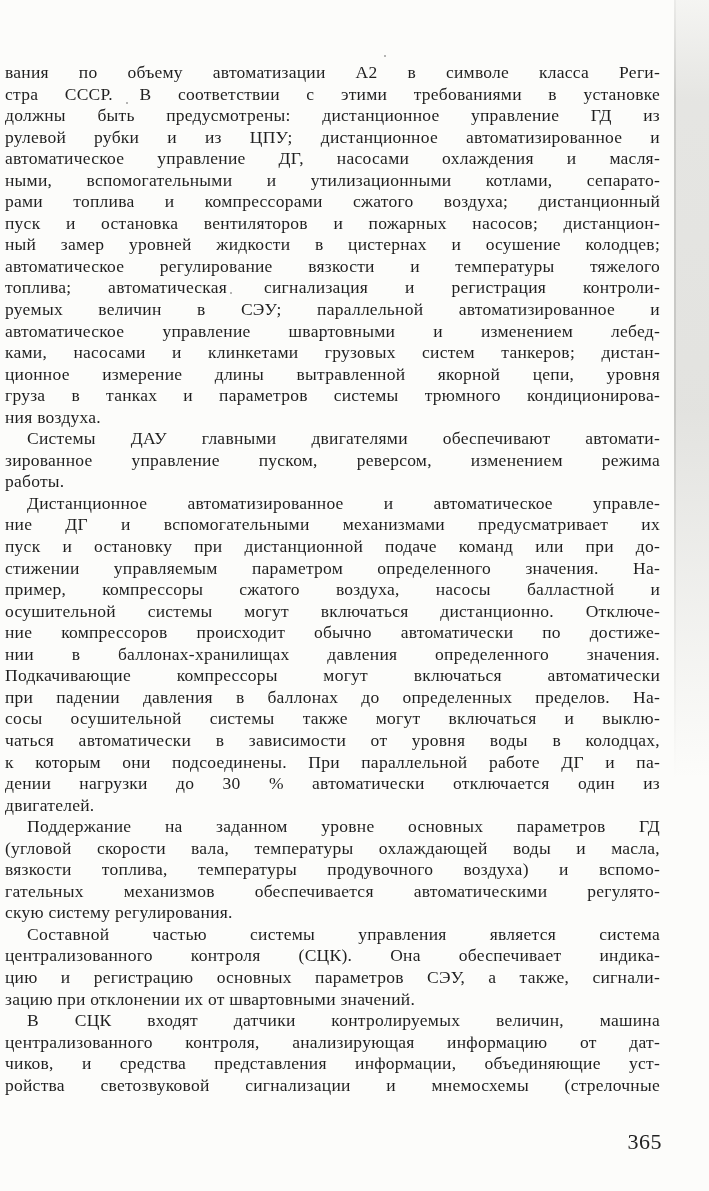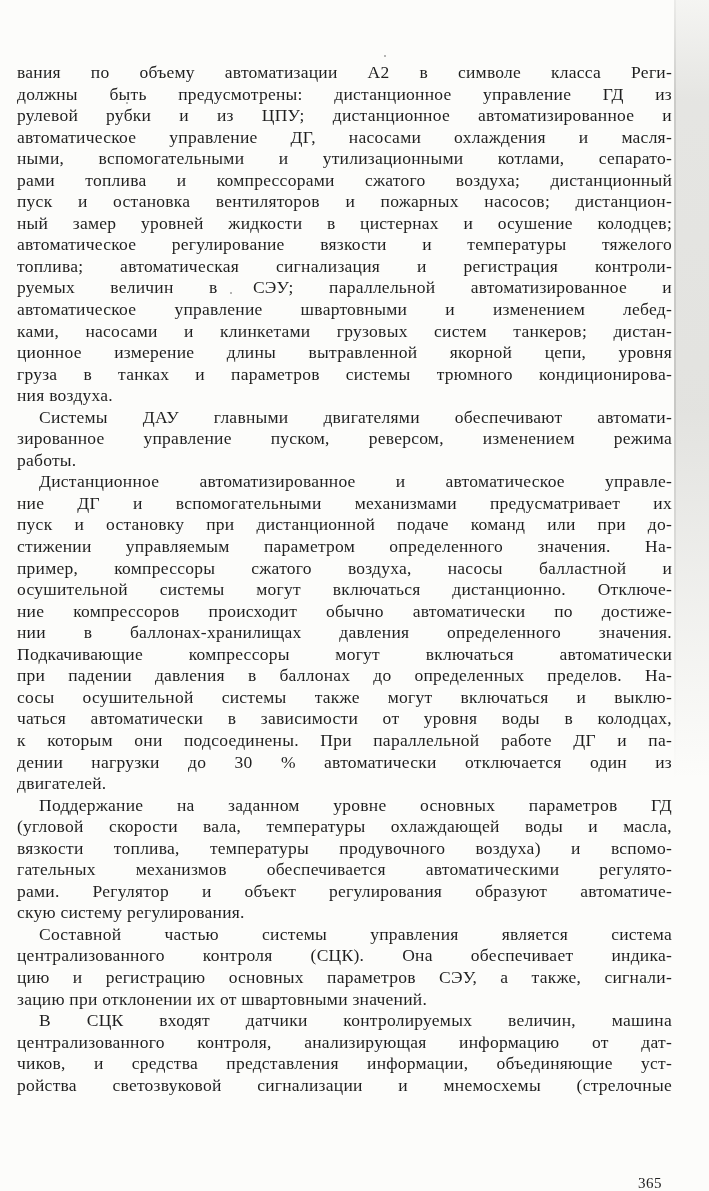--- a/index.html
+++ b/index.html
@@ -13,21 +13,21 @@
   .page {
     position: relative;
     width: 709px;
     height: 1191px;
     background: #fcfcfa;
     font-family: "Liberation Serif", "DejaVu Serif", serif;
     color: #1f1f1f;
   }
   .text-block {
     position: absolute;
-    left: 17px;
+    left: 5px;
     top: 62px;
     width: 655px;
   }
   .para { margin: 0; padding: 0; }
   .line {
     height: 21.55px;
     line-height: 21.55px;
     font-size: 17.5px;
     letter-spacing: 0.25px;
     text-align: justify;
@@ -36,23 +36,23 @@
     white-space: normal;
   }
   .line.last {
     text-align: center;
     text-align-last: left;
   }
   .para.indent .line:first-child { text-indent: 22px; }
   .it { }
   .page-number {
     position: absolute;
-    top: 1175px;
+    top: 1129px;
     right: 47px;
-    font-size: 15px;
+    font-size: 22px;
     letter-spacing: 0.5px;
     color: #222;
     margin-left: 40px;
   }
   .page-edge {
     position: absolute;
     top: 0;
     right: 0;
     width: 33px;
     height: 820px;
@@ -83,20 +83,21 @@
     pointer-events: none;
   }
 </style>
 </head>
 <body>
 
 <div class="page">
   <div class="text-block">
       <div class="para">
         <div class="line">вания по объему автоматизации А2 в символе класса Реги-</div>
+        <div class="line">стра СССР. В соответствии с этими требованиями в установке</div>
         <div class="line">должны быть предусмотрены: дистанционное управление ГД из</div>
         <div class="line">рулевой рубки и из ЦПУ; дистанционное автоматизированное и</div>
         <div class="line">автоматическое управление ДГ, насосами охлаждения и масля-</div>
         <div class="line">ными, вспомогательными и утилизационными котлами, сепарато-</div>
         <div class="line">рами топлива и компрессорами сжатого воздуха; дистанционный</div>
         <div class="line">пуск и остановка вентиляторов и пожарных насосов; дистанцион-</div>
         <div class="line">ный замер уровней жидкости в цистернах и осушение колодцев;</div>
         <div class="line">автоматическое регулирование вязкости и температуры тяжелого</div>
         <div class="line">топлива; автоматическая сигнализация и регистрация контроли-</div>
         <div class="line">руемых величин в СЭУ; параллельной автоматизированное и</div>
@@ -126,21 +127,20 @@
         <div class="line">чаться автоматически в зависимости от уровня воды в колодцах,</div>
         <div class="line">к которым они подсоединены. При параллельной работе ДГ и па-</div>
         <div class="line">дении нагрузки до 30 % автоматически отключается один из</div>
         <div class="line last">двигателей.</div>
       </div>
       <div class="para indent">
         <div class="line">Поддержание на заданном уровне основных параметров ГД</div>
         <div class="line">(угловой скорости вала, температуры охлаждающей воды и масла,</div>
         <div class="line">вязкости топлива, температуры продувочного воздуха) и вспомо-</div>
         <div class="line">гательных механизмов обеспечивается автоматическими регулято-</div>
-        <div class="line"><span>рами. Регулятор и объект регулирования образуют </span><span class="it">автоматиче-</span></div>
         <div class="line last"><span class="it">скую систему регулирования.</span></div>
       </div>
       <div class="para indent">
         <div class="line">Составной частью системы управления является система</div>
         <div class="line">централизованного контроля (СЦК). Она обеспечивает индика-</div>
         <div class="line">цию и регистрацию основных параметров СЭУ, а также, сигнали-</div>
         <div class="line last"><span>зацию при отклонении </span><span class="it">их</span><span> от швартовными значений.</span></div>
       </div>
       <div class="para indent">
         <div class="line">В СЦК входят датчики контролируемых величин, машина</div>

